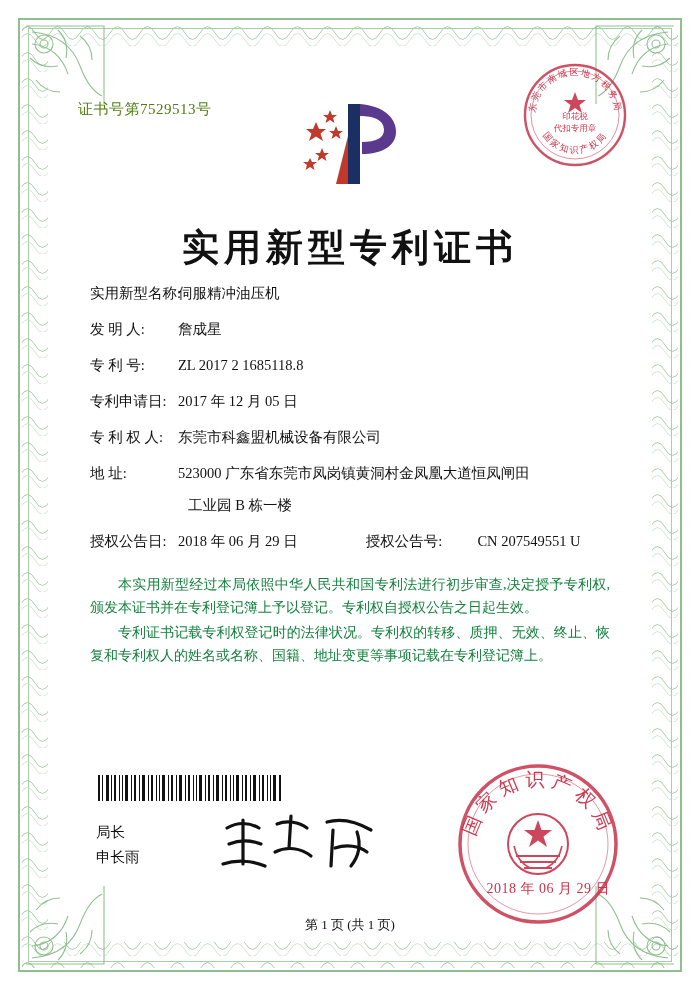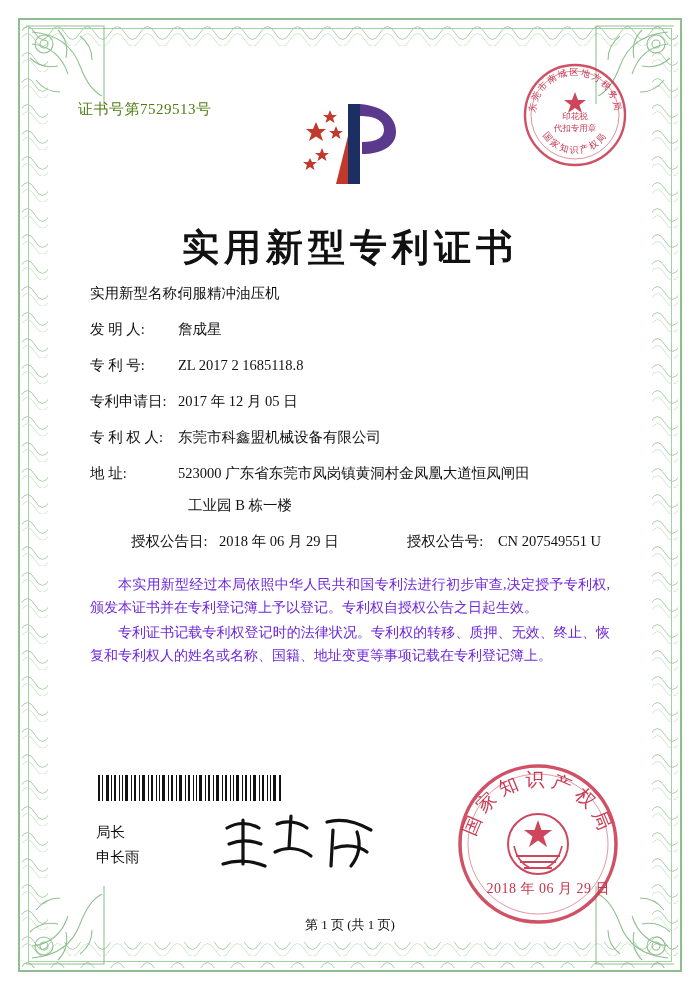--- a/index.html
+++ b/index.html
@@ -121,39 +121,38 @@
     flex: 1 1 auto;
   }
   .field-value .second-line {
     display: block;
     margin-top: 11px;
     margin-left: 10px;
   }
   .row-split {
     display: flex;
     margin-bottom: 14px;
-    margin-left: 41px;
   }
   .split-left, .split-right {
     display: flex;
     align-items: flex-start;
   }
   .split-left { width: 270px; flex: 0 0 270px; }
   .split-right { flex: 1 1 auto; text-align: center; }
   .split-right .field-label { width: 88px; flex: 0 0 88px; }
 
   
   .paragraphs {
     position: absolute;
     left: 90px;
     top: 573px;
     width: 520px;
     font-size: 14px;
     line-height: 23px;
-    color: #6d28d9;
+    color: #15803d;
     text-align: justify;
   }
   .paragraphs p {
     margin: 0 0 2px 0;
     text-indent: 28px;
   }
 
   
   .barcode {
     position: absolute;

